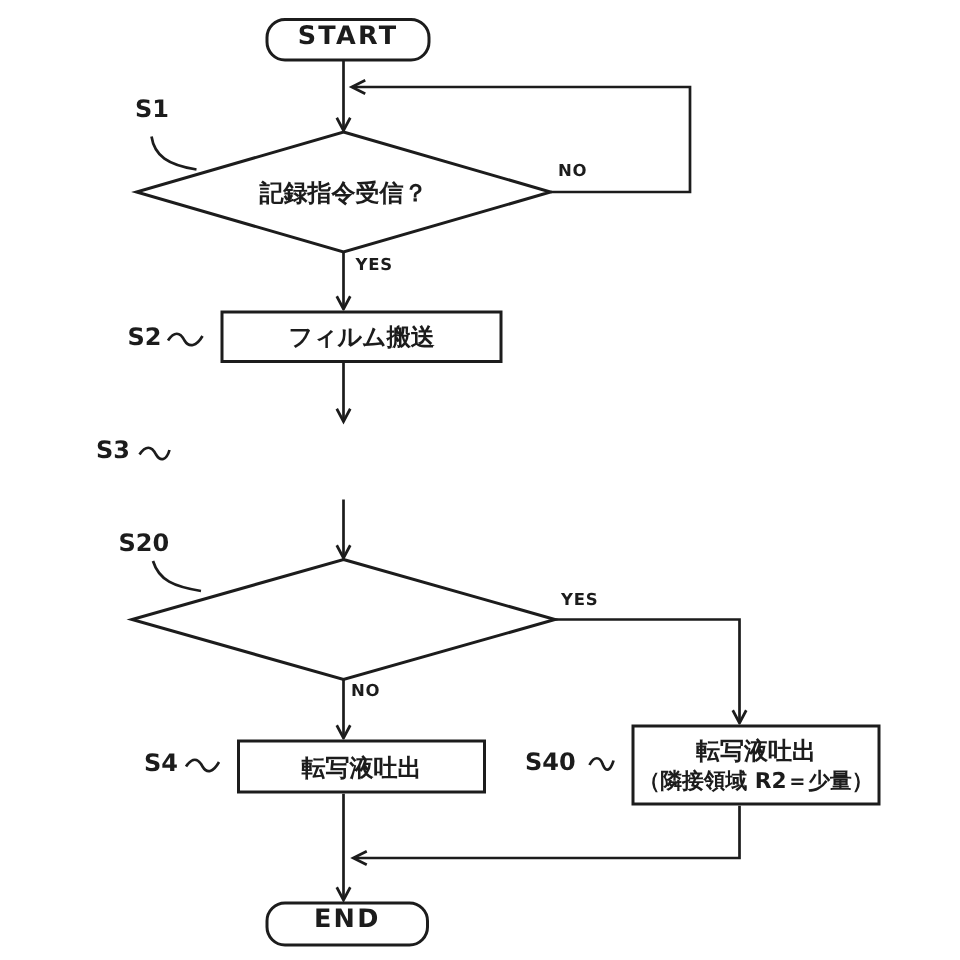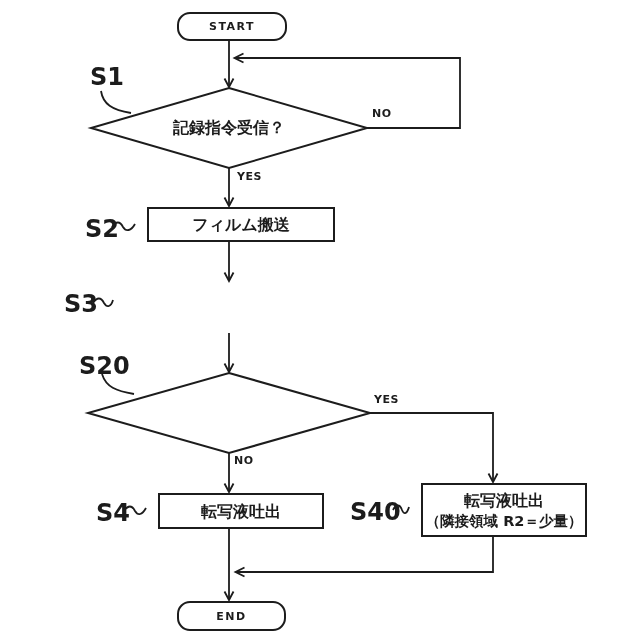--- a/index.html
+++ b/index.html
@@ -8,35 +8,35 @@
     position:relative; width:640px; height:640px; background:var(--bg);
     font-family:"DejaVu Sans","Liberation Sans",sans-serif;
     color:var(--ink);
   }
   .abs { position:absolute; }
   svg.layer { position:absolute; left:0; top:0; width:640px; height:640px; }
   .stroke { stroke:var(--ink); fill:none; stroke-width:1.8; }
   .shape  { stroke:var(--ink); fill:var(--bg); stroke-width:2; }
   .term {
     border:2px solid var(--ink); border-radius:13px; background:var(--bg);
-    display:flex; align-items:center; justify-content:center;
-    font-size:11px; font-weight:600; letter-spacing:1.5px;
+    display:flex; justify-content:center;
+    font-size:17px; font-weight:600; letter-spacing:1.5px;
   }
   .proc {
     border:2px solid var(--ink); background:var(--bg);
     display:flex; flex-direction:column; align-items:center; justify-content:center;
     text-align:center;
     margin-left:12px;
   }
   .jp  { font-size:16px; font-weight:600; line-height:21px; white-space:nowrap; }
   .jp2 { font-size:14.5px; font-weight:600; line-height:20px; white-space:nowrap; }
-  .tag { font-size:24px; font-weight:600; }
+  .tag { font-size:16px; font-weight:600; }
   .lbl { font-size:11px; font-weight:600; letter-spacing:0.5px; }
   .dtext {
-    display:flex; flex-direction:column; align-items:center; justify-content:flex-end;
+    display:flex; flex-direction:column; align-items:center; justify-content:center;
     text-align:center;
   }
 </style>
 </head>
 <body>
 
 <div id="canvas">
 
   <svg class="layer" viewBox="0 0 640 640">
 

